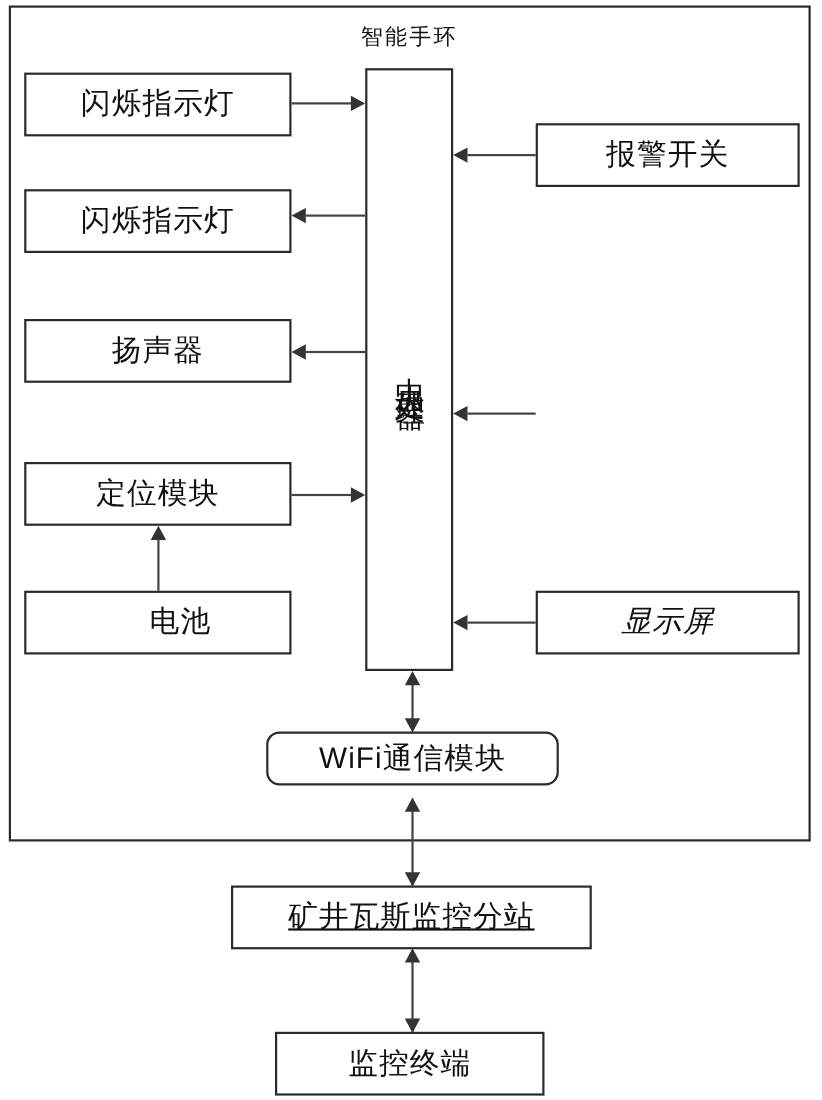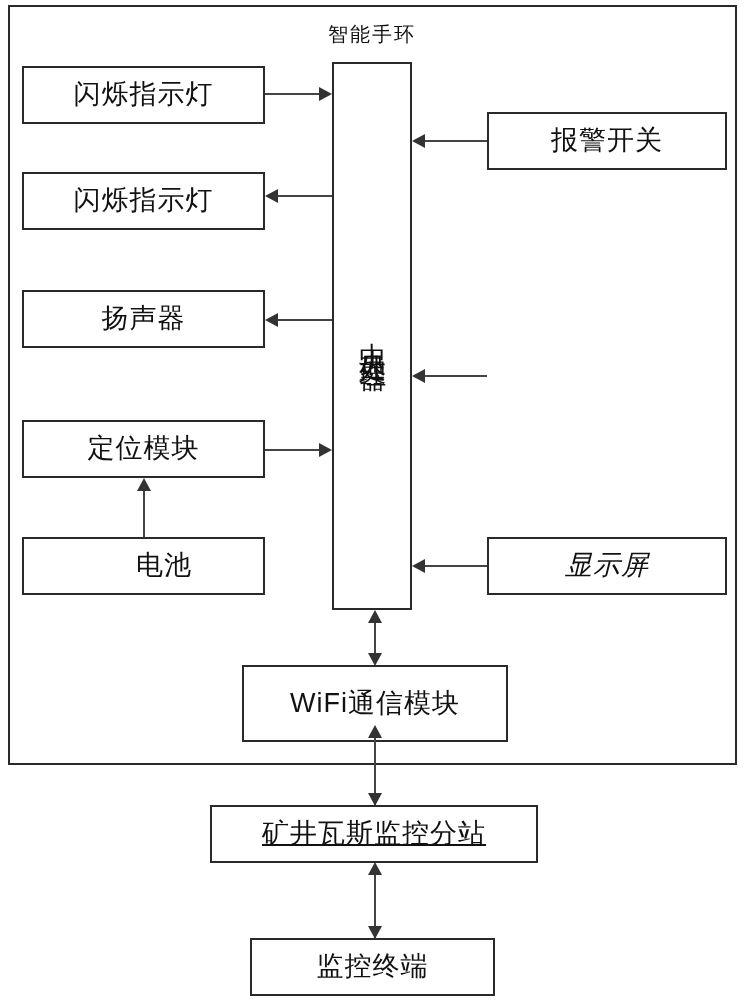--- a/index.html
+++ b/index.html
@@ -112,21 +112,21 @@
 
   <div class="abs node" style="left:22px; top:537px; width:243px; height:58px;padding-left:41px;">电池</div>
 
   <div class="abs node vertical" style="left:332px; top:62px; width:80px; height:548px;">中央处理器</div>
 
   <div class="abs node" style="left:487px; top:112px; width:240px; height:58px;">报警开关</div>
 
 
   <div class="abs node" style="left:487px; top:537px; width:240px; height:58px;font-style:italic;">显示屏</div>
 
-  <div class="abs node" style="left:242px; top:665px; width:266px; height:77px;">WiFi通信模块</div>
+  <div class="abs node" style="left:242px; top:665px; width:266px; height:49px;border-radius:12px;">WiFi通信模块</div>
 
   <div class="abs node" style="left:210px; top:805px; width:328px; height:58px;text-decoration:underline;">矿井瓦斯监控分站</div>
 
   <div class="abs node" style="left:250px; top:938px; width:245px; height:58px;font-family:Liberation Serif, serif;">监控终端</div>
 
   <div class="abs line-h" style="left:265px; top:93px; width:56px;"></div>
   <div class="abs arrow right" style="left:319px; top:87px;"></div>
 
   <div class="abs line-h" style="left:278px; top:195px; width:54px;"></div>
   <div class="abs arrow left" style="left:265px; top:189px;"></div>

